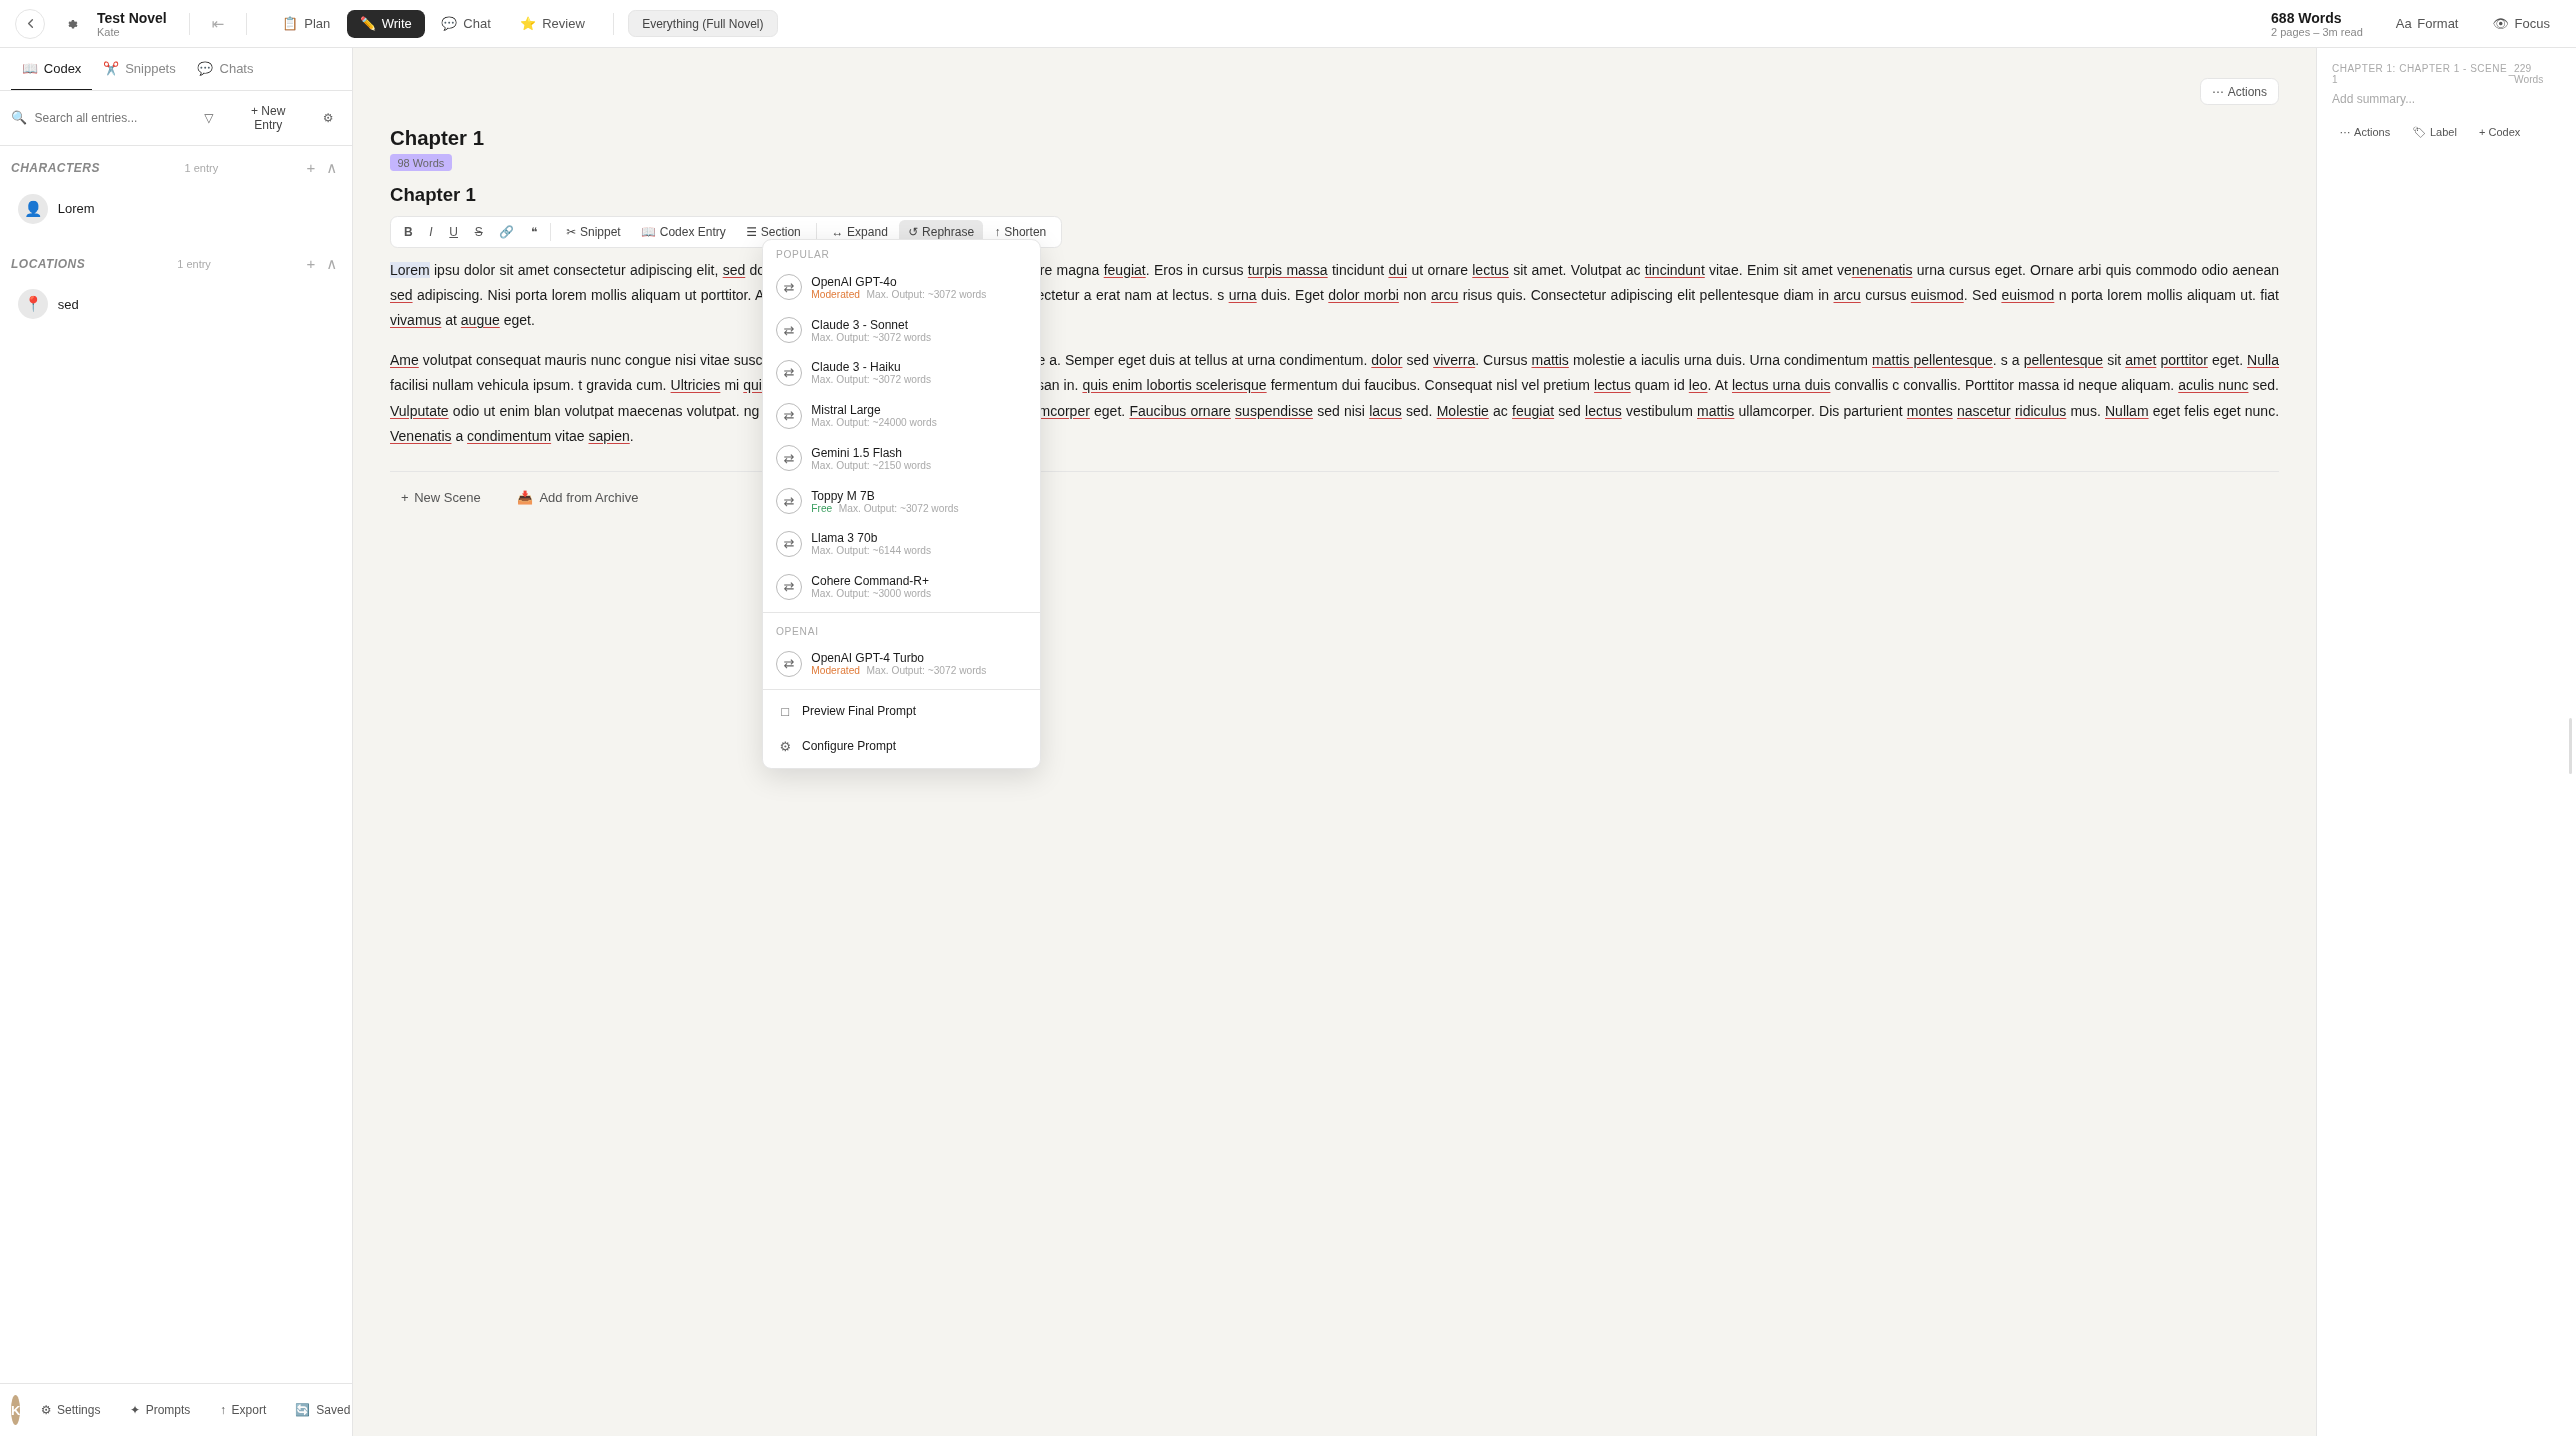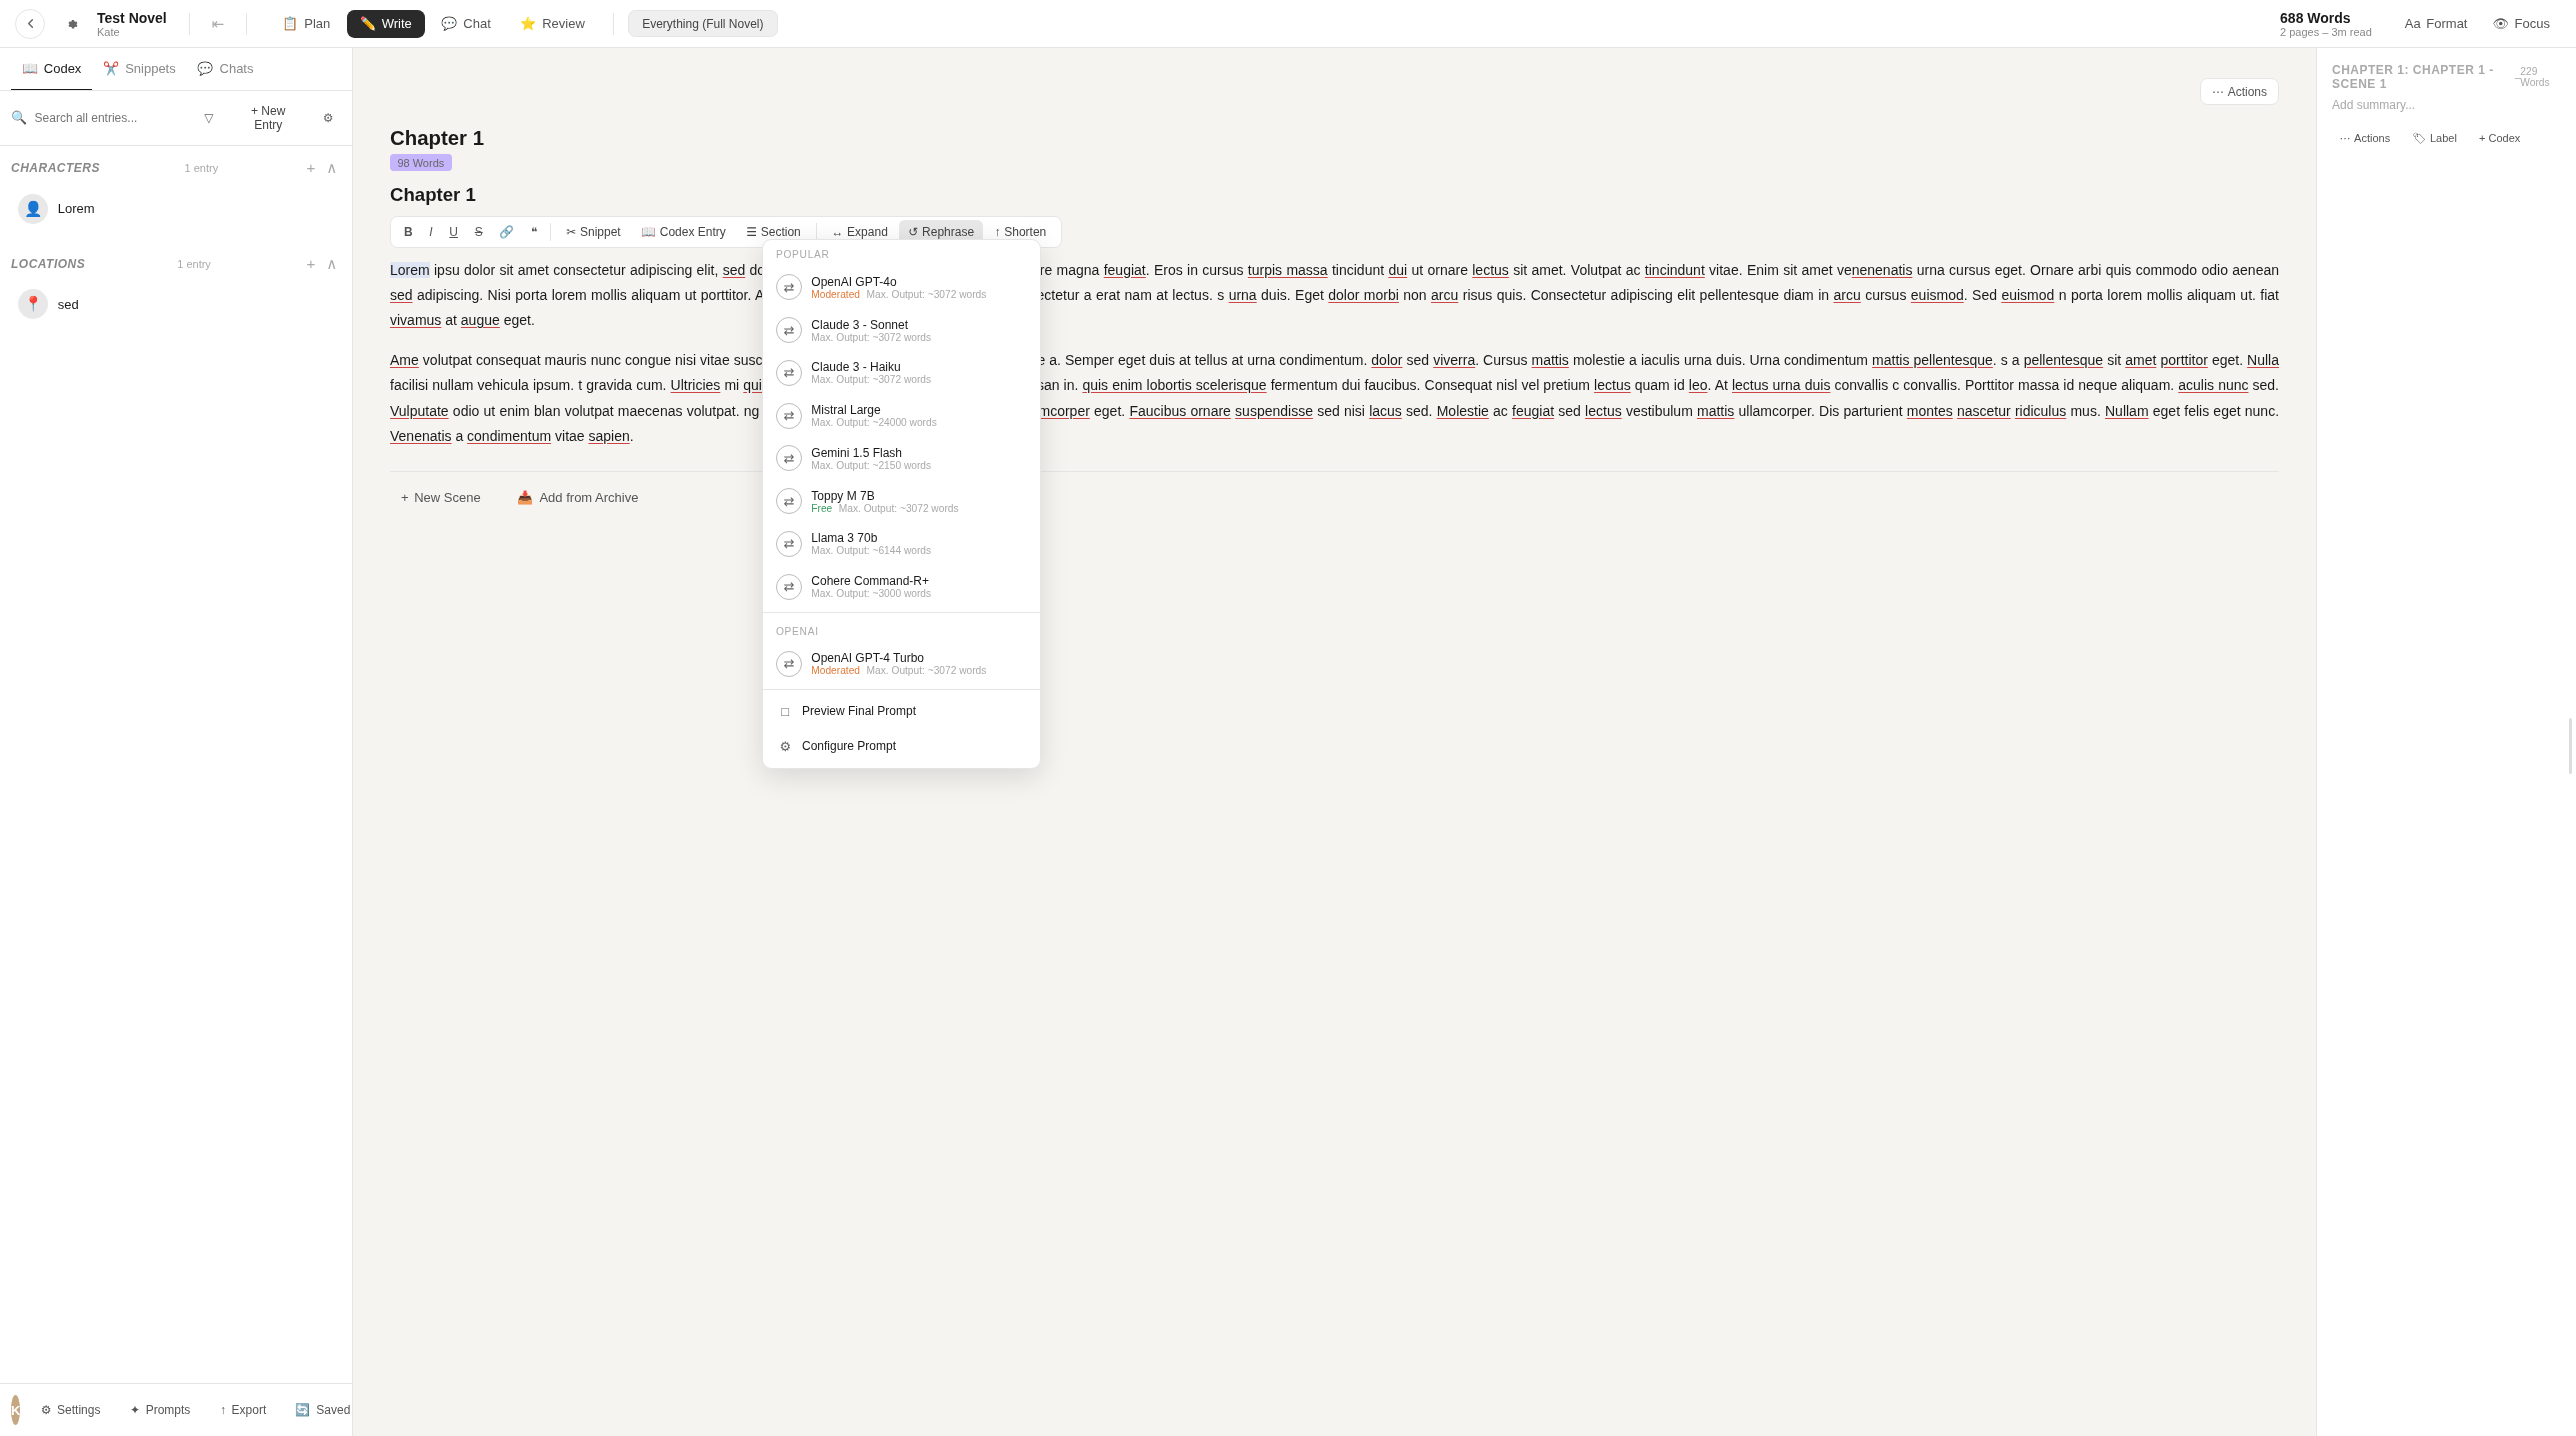--- a/index.html
+++ b/index.html
@@ -21,21 +21,21 @@
     .app-title-main { font-size: 14px; font-weight: 600; color: #1a1a1a; }
     .app-title-sub { font-size: 11px; color: #888; }
     .topbar-nav { display: flex; gap: 3.7px; margin-left: 7.4px; align-items: center; }
     .nav-btn { padding: 6.5px 13px; border-radius: 7.4px; border: none; background: transparent; cursor: pointer; color: #555; font-size: 13px; display: flex; align-items: center; gap: 5.6px; }
     .nav-btn.active { background: #2a2a2a; color: #fff; }
     .topbar-divider { width: 0.9px; height: 22px; background: #e5e5e5; margin: 0 3.7px; }
     .topbar-status { padding: 5.6px 13px; border: 0.9px solid #e5e5e5; border-radius: 7.4px; font-size: 12px; color: #444; }
     .topbar-wordcount { margin-left: auto; }
     .wordcount-main { font-size: 14px; font-weight: 600; }
     .wordcount-sub { font-size: 11px; color: #888; }
-    .topbar-right { display: flex; gap: 3px; margin-left: 11px; }
+    .topbar-right { display: flex; gap: 12px; margin-left: 11px; }
     .format-btn, .focus-btn { padding: 6.5px 11px; border-radius: 7.4px; border: none; background: transparent; cursor: pointer; color: #555; font-size: 13px; display: flex; align-items: center; gap: 5.6px; }
 
     
     .sidebar-tabs { display: flex; border-bottom: 0.9px solid #e5e5e5; padding: 0 11px; }
     .sidebar-tab { padding: 13px 11px; font-size: 13px; color: #888; cursor: pointer; border-bottom: 1.9px solid transparent; display: flex; align-items: center; gap: 5.6px; }
     .sidebar-tab.active { color: #1a1a1a; border-bottom-color: #1a1a1a; font-weight: 500; }
     .sidebar-search { display: flex; align-items: center; gap: 7.4px; padding: 9.3px 11px; border-bottom: 0.9px solid #e5e5e5; }
     .sidebar-search input { flex: 1; border: none; outline: none; font-size: 12px; color: #6d28d9; background: transparent; }
     .search-icon { color: #aaa; font-size: 13px; }
     .filter-btn, .new-entry-btn, .settings-btn { border: none; background: transparent; cursor: pointer; color: #666; display: flex; align-items: center; gap: 3.7px; padding: 3.7px 7.4px; border-radius: 5.6px; font-size: 12px; }
@@ -79,21 +79,21 @@
     .dropdown-action-icon { width: 18.6px; height: 18.6px; display: flex; align-items: center; justify-content: center; color: #666; font-size: 13px; }
 
     
     .editor-text { font-size: 14px; line-height: 1.8; color: #1a1a1a; }
     .editor-text p { margin-bottom: 15px; text-align: justify; }
     .underlined { text-decoration: underline; text-decoration-color: #cc4444; text-underline-offset: 1.9px; }
     .highlighted-text { background: rgba(100, 150, 255, 0.15); }
 
     
     .right-panel-header { display: flex; align-items: center; justify-content: space-between; margin-bottom: 3.7px; }
-    .right-panel-title { font-size: 12px; color: #aaa; font-weight: 700; letter-spacing: 0.5px; }
+    .right-panel-title { font-size: 10px; color: #aaa; font-weight: 400; letter-spacing: 0.5px; }
     .right-panel-wordcount { font-size: 10.2px; color: #aaa; }
     .right-panel-summary { font-size: 12px; color: #aaa; margin-top: 7.4px; margin-bottom: 15px; cursor: pointer; }
     .right-panel-actions { display: flex; gap: 7.4px; align-items: center; }
     .rp-action-btn { display: flex; align-items: center; gap: 3.7px; padding: 4.6px 7.4px; border-radius: 5.6px; border: none; background: transparent; cursor: pointer; color: #555; font-size: 11px; }
     .rp-add-btn { display: flex; align-items: center; gap: 3.7px; padding: 4.6px 7.4px; border-radius: 5.6px; border: none; background: transparent; cursor: pointer; color: #555; font-size: 11px; }
 
     
     .new-scene-btn, .add-archive-btn { display: flex; align-items: center; gap: 5.6px; padding: 7.4px 11px; border-radius: 7.4px; border: none; background: transparent; cursor: pointer; color: #555; font-size: 13px; }
 
     

